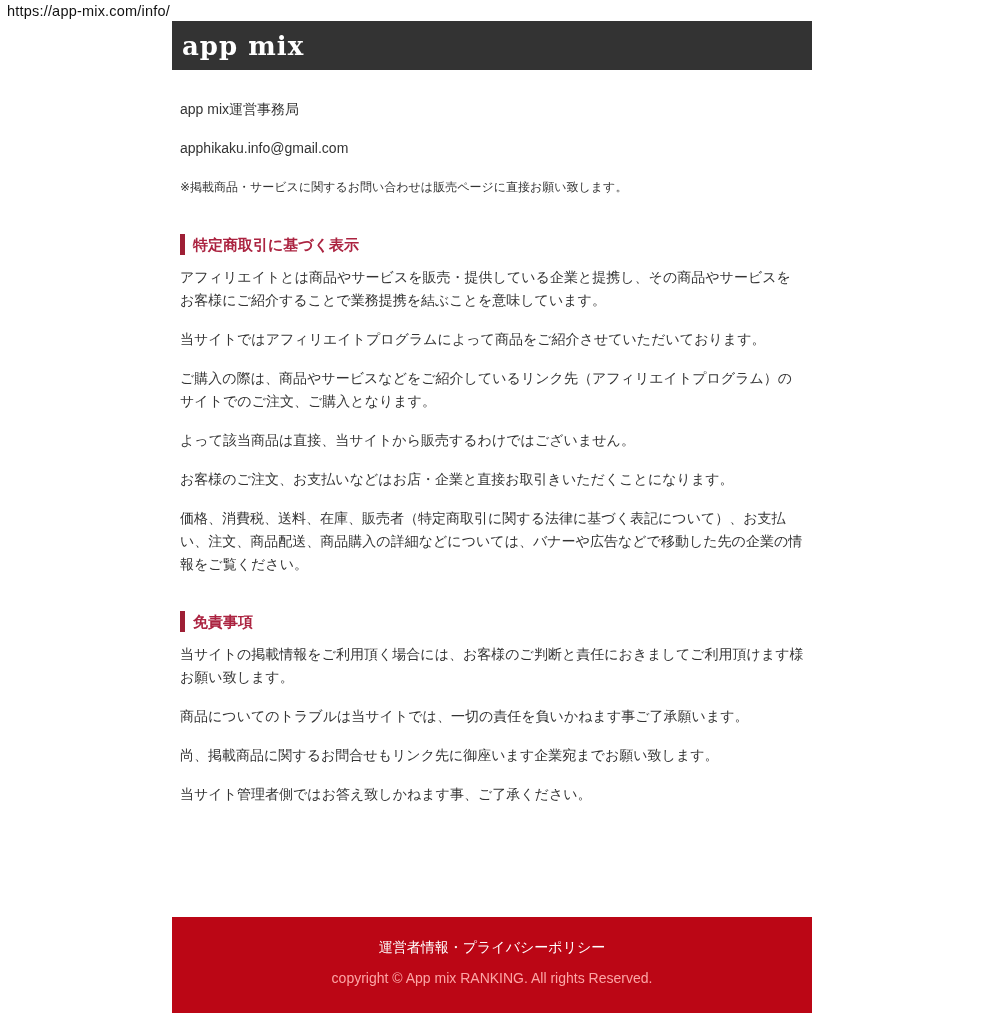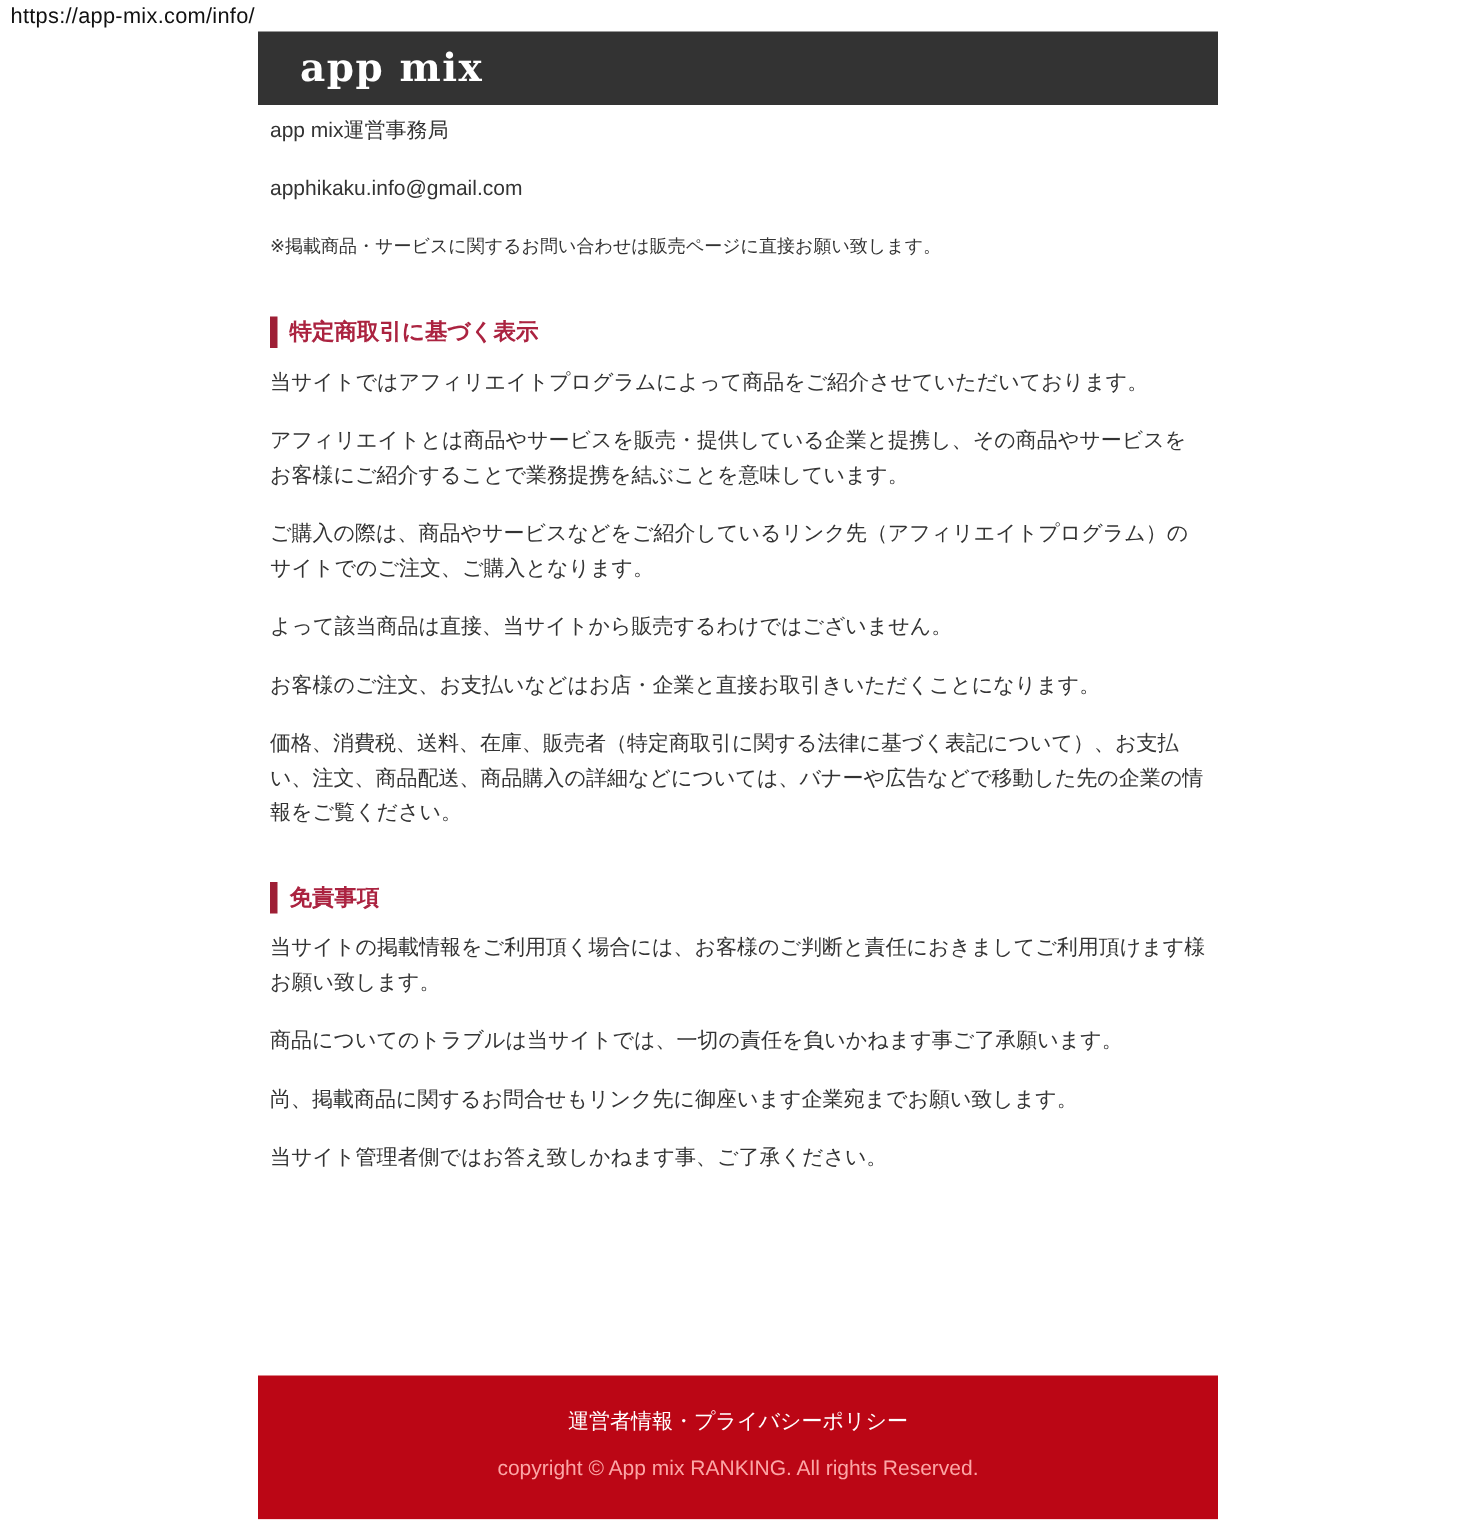--- a/index.html
+++ b/index.html
@@ -34,28 +34,28 @@
     height: 49px;
     background: #333333;
     display: flex;
     align-items: center;
   }
   .logo {
     font-family: "DejaVu Serif", "Liberation Serif", serif;
     font-weight: bold;
     font-size: 26px;
     color: #ffffff;
-    padding-left: 28px;
+    padding-left: 10px;
     letter-spacing: 1px;
   }
   main {
     padding: 0 8px;
   }
   .operator {
-    margin: 5px 0 16px;
+    margin: 28px 0 16px;
     font-size: 14px;
     line-height: 23px;
   }
   .sec-heading {
     margin: 35px 0 11px;
     font-size: 15px;
     font-weight: bold;
     line-height: 21px;
     color: #ab2340;
     border-left: 5px solid #9e1f35;
@@ -119,22 +119,22 @@
       <p class="operator">app mix運営事務局</p>
 
 
       <p class="email">apphikaku.info@gmail.com</p>
 
 
       <p class="note">※掲載商品・サービスに関するお問い合わせは販売ページに直接お願い致します。</p>
 
       <h2 class="sec-heading">特定商取引に基づく表示</h2>
 
+      <p>アフィリエイトとは商品やサービスを販売・提供している企業と提携し、その商品やサービスをお客様にご紹介することで業務提携を結ぶことを意味しています。</p>
       <p>当サイトではアフィリエイトプログラムによって商品をご紹介させていただいております。</p>
-      <p>アフィリエイトとは商品やサービスを販売・提供している企業と提携し、その商品やサービスをお客様にご紹介することで業務提携を結ぶことを意味しています。</p>
       <p>ご購入の際は、商品やサービスなどをご紹介しているリンク先（アフィリエイトプログラム）のサイトでのご注文、ご購入となります。</p>
       <p>よって該当商品は直接、当サイトから販売するわけではございません。</p>
       <p>お客様のご注文、お支払いなどはお店・企業と直接お取引きいただくことになります。</p>
       <p>価格、消費税、送料、在庫、販売者（特定商取引に関する法律に基づく表記について）、お支払い、注文、商品配送、商品購入の詳細などについては、バナーや広告などで移動した先の企業の情報をご覧ください。</p>
 
       <h2 class="sec-heading">免責事項</h2>
 
       <p>当サイトの掲載情報をご利用頂く場合には、お客様のご判断と責任におきましてご利用頂けます様お願い致します。</p>
       <p>商品についてのトラブルは当サイトでは、一切の責任を負いかねます事ご了承願います。</p>
       <p>尚、掲載商品に関するお問合せもリンク先に御座います企業宛までお願い致します。</p>

